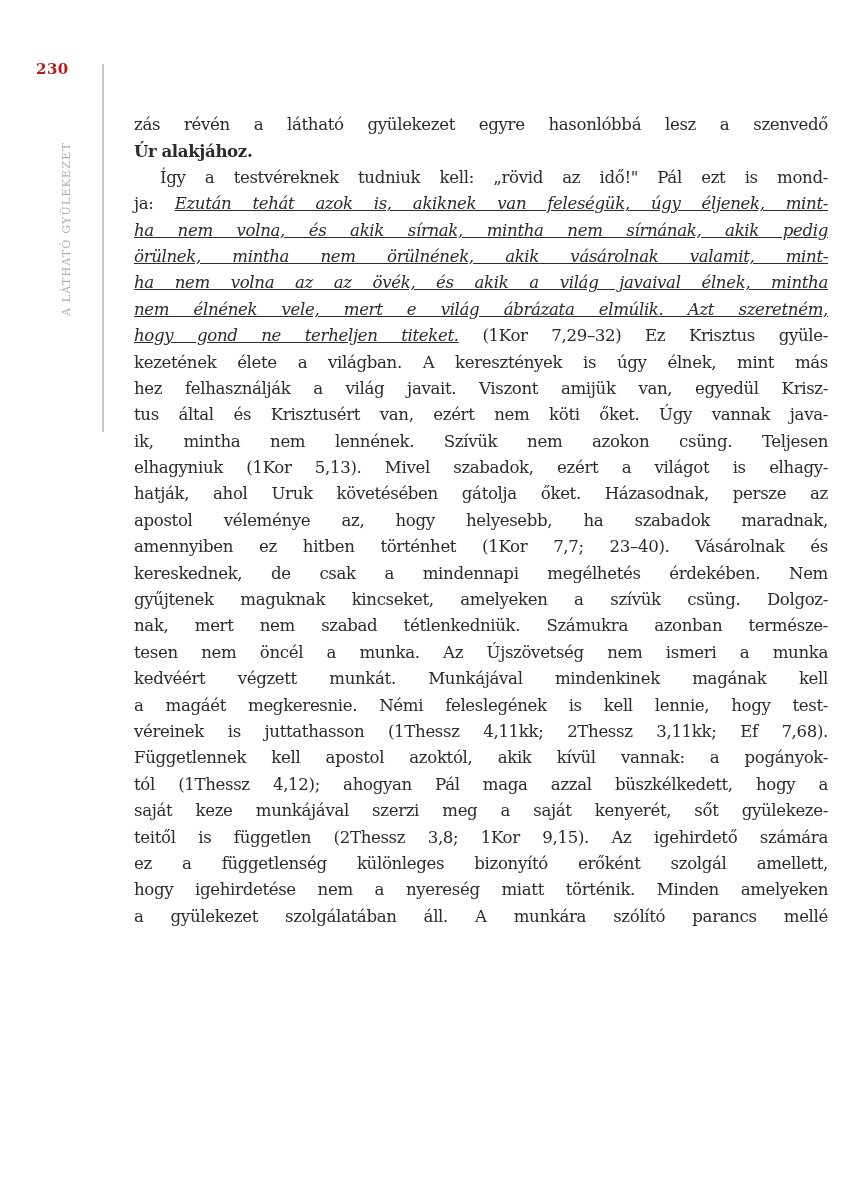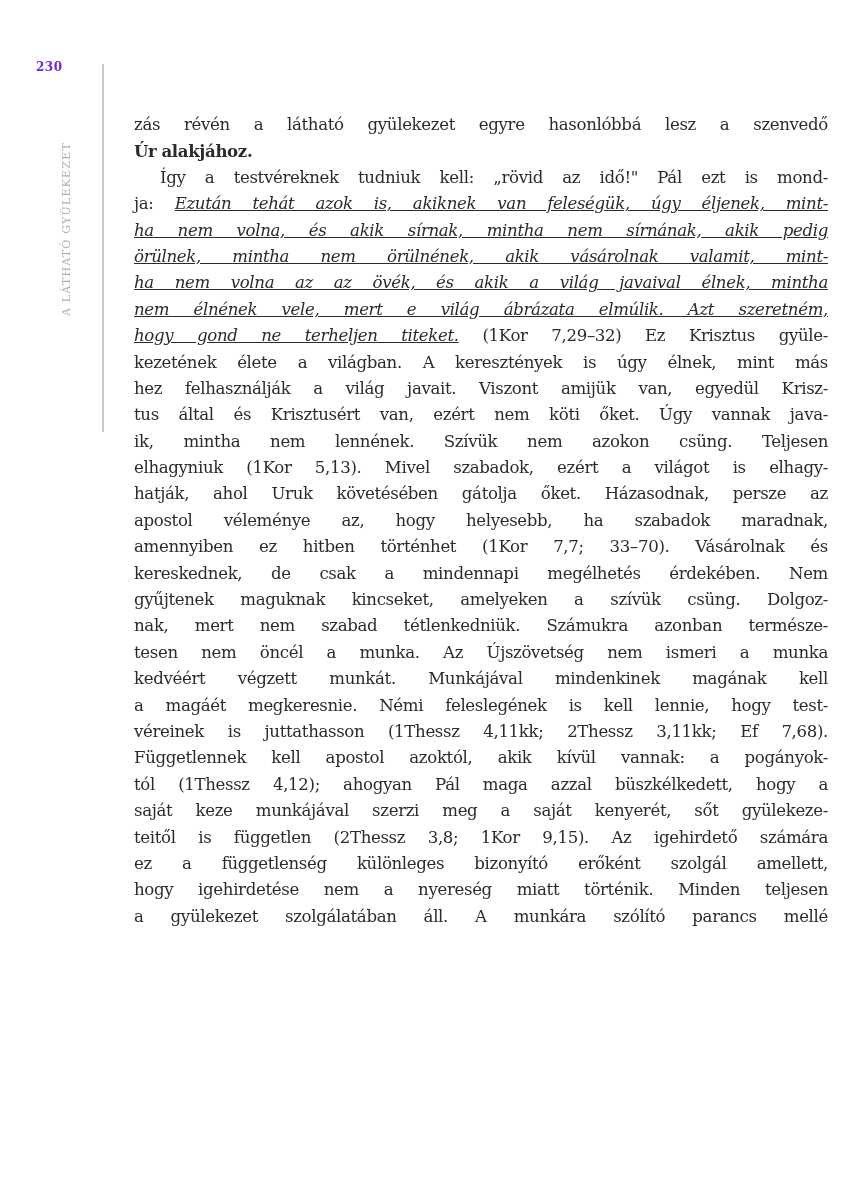--- a/index.html
+++ b/index.html
@@ -1,21 +1,21 @@
 <!DOCTYPE html>
 <html><head>
 <meta charset="utf-8">
 <style>
   html, body { margin: 0; padding: 0; background: #ffffff; }
   body { width: 867px; height: 1200px; position: relative; overflow: hidden; }
   .page { position: absolute; left: 0; top: 0; width: 867px; height: 1200px; background: #fff; }
   .page-number {
     position: absolute; left: 36px; top: 60px;
     font-family: "DejaVu Serif", serif; font-weight: bold;
-    font-size: 12px; color: #6d28d9; letter-spacing: 0.5px;
+    font-size: 15px; color: #b91c1c; letter-spacing: 0.5px;
   }
   .rule {
     position: absolute; left: 102px; top: 64px; width: 2px; height: 368px;
     background: #c8c8c8;
   }
   .running-head {
     position: absolute; left: 60px; top: 116px;
     width: 20px; height: 200px;
     writing-mode: vertical-rl; transform: rotate(180deg);
     font-family: "DejaVu Serif", serif; font-size: 11px;
@@ -50,29 +50,29 @@
       <span class="line"><span class="it">ha nem volna az az övék, és akik a világ javaival élnek, mintha</span></span>
       <span class="line"><span class="it">nem élnének vele, mert e világ ábrázata elmúlik. Azt szeretném,</span></span>
       <span class="line"><span class="it">hogy gond ne terheljen titeket.</span><span> (1Kor 7,29–32) Ez Krisztus gyüle-</span></span>
       <span class="line"><span>kezetének élete a világban. A keresztények is úgy élnek, mint más</span></span>
       <span class="line"><span>hez felhasználják a világ javait. Viszont amijük van, egyedül Krisz-</span></span>
       <span class="line"><span>tus által és Krisztusért van, ezért nem köti őket. Úgy vannak java-</span></span>
       <span class="line"><span>ik, mintha nem lennének. Szívük nem azokon csüng. Teljesen</span></span>
       <span class="line"><span>elhagyniuk (1Kor 5,13). Mivel szabadok, ezért a világot is elhagy-</span></span>
       <span class="line"><span>hatják, ahol Uruk követésében gátolja őket. Házasodnak, persze az</span></span>
       <span class="line"><span>apostol véleménye az, hogy helyesebb, ha szabadok maradnak,</span></span>
-      <span class="line"><span>amennyiben ez hitben történhet (1Kor 7,7; 33–70). Vásárolnak és</span></span>
+      <span class="line"><span>amennyiben ez hitben történhet (1Kor 7,7; 23–40). Vásárolnak és</span></span>
       <span class="line"><span>kereskednek, de csak a mindennapi megélhetés érdekében. Nem</span></span>
       <span class="line"><span>gyűjtenek maguknak kincseket, amelyeken a szívük csüng. Dolgoz-</span></span>
       <span class="line"><span>nak, mert nem szabad tétlenkedniük. Számukra azonban természe-</span></span>
       <span class="line"><span>tesen nem öncél a munka. Az Újszövetség nem ismeri a munka</span></span>
       <span class="line"><span>kedvéért végzett munkát. Munkájával mindenkinek magának kell</span></span>
       <span class="line"><span>a magáét megkeresnie. Némi feleslegének is kell lennie, hogy test-</span></span>
       <span class="line"><span>véreinek is juttathasson (1Thessz 4,11kk; 2Thessz 3,11kk; Ef 7,68).</span></span>
       <span class="line"><span>Függetlennek kell apostol azoktól, akik kívül vannak: a pogányok-</span></span>
       <span class="line"><span>tól (1Thessz 4,12); ahogyan Pál maga azzal büszkélkedett, hogy a</span></span>
       <span class="line"><span>saját keze munkájával szerzi meg a saját kenyerét, sőt gyülekeze-</span></span>
       <span class="line"><span>teitől is független (2Thessz 3,8; 1Kor 9,15). Az igehirdető számára</span></span>
       <span class="line"><span>ez a függetlenség különleges bizonyító erőként szolgál amellett,</span></span>
-      <span class="line"><span>hogy igehirdetése nem a nyereség miatt történik. Minden teljesen</span></span>
+      <span class="line"><span>hogy igehirdetése nem a nyereség miatt történik. Minden amelyeken</span></span>
       <span class="line"><span>a gyülekezet szolgálatában áll. A munkára szólító parancs mellé</span></span>
     </div>
 </div>
 
 </body></html>

